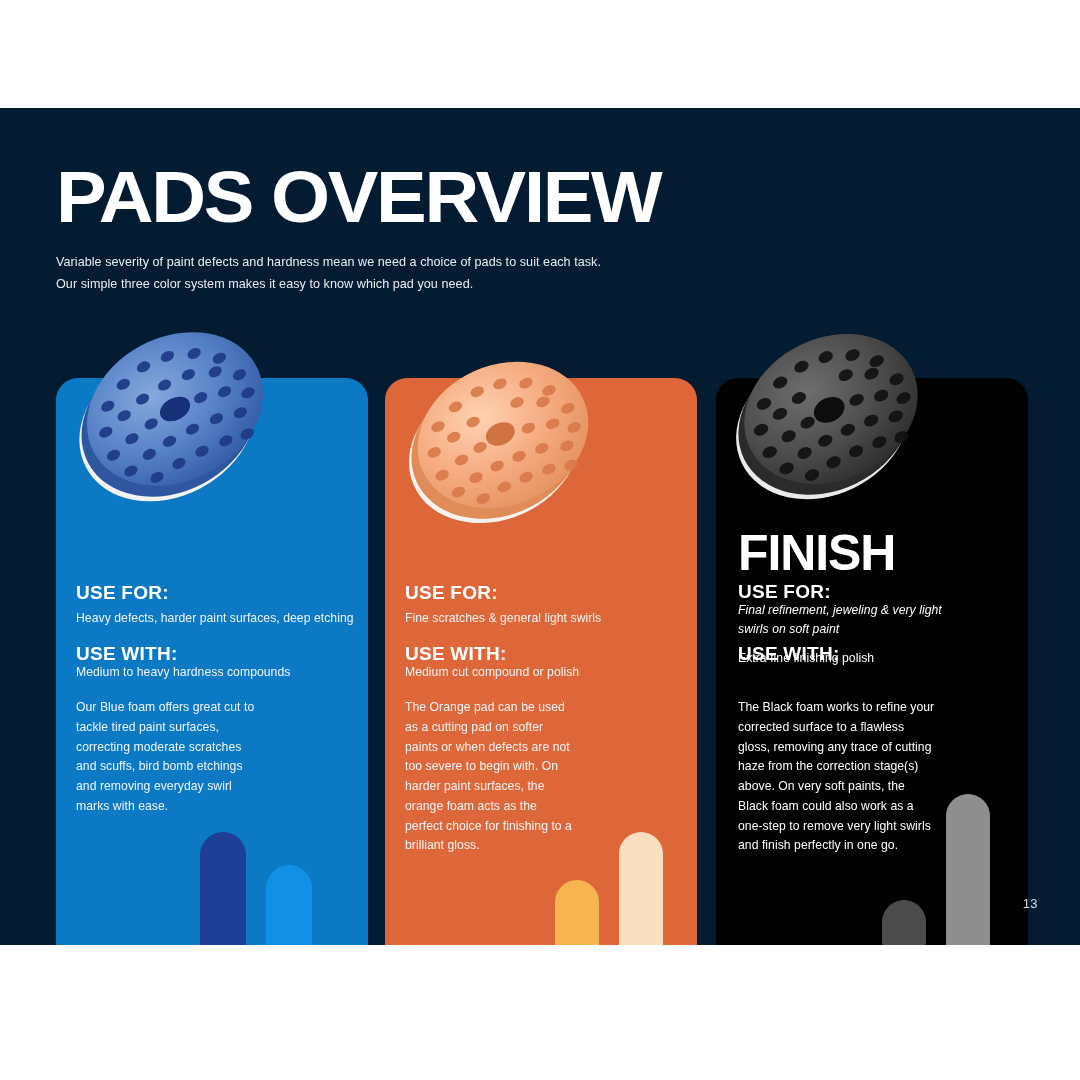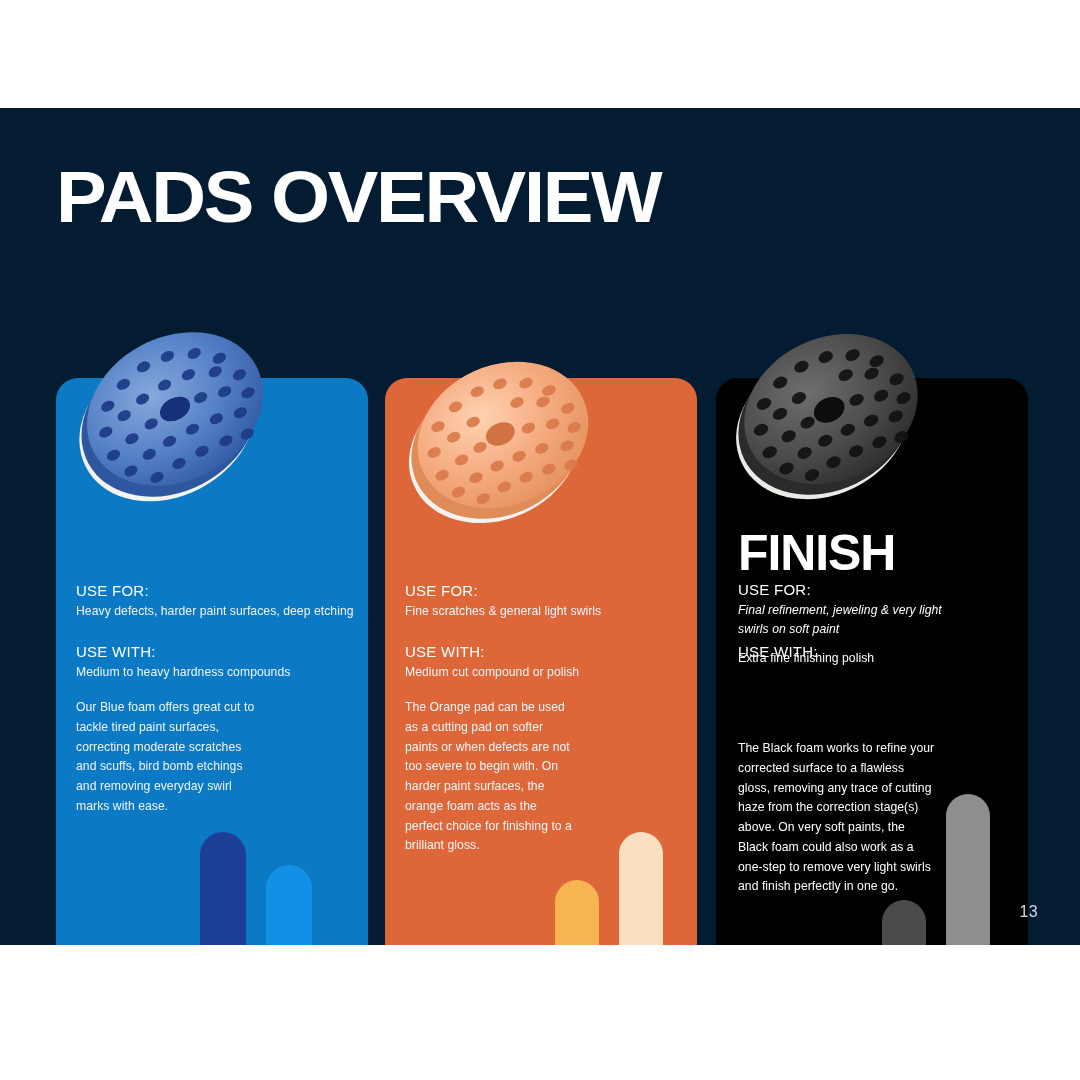--- a/index.html
+++ b/index.html
@@ -67,48 +67,48 @@
     color: #ffffff;
     letter-spacing: -1.1px;
     line-height: 1;
     white-space: nowrap;
   }
   #card-2 .card-title { left: 22px; top: 150px; font-size: 50px; }
 
   .sect-head {
     position: absolute;
     left: 20px;
-    font-size: 15px;
-    font-weight: 400;
+    font-size: 19px;
+    font-weight: 700;
     color: #ffffff;
     letter-spacing: 0.25px;
   }
   #card-2 .sect-head { left: 22px; }
 
   .sect-body {
     position: absolute;
     left: 20px;
     font-size: 12.2px;
     color: #f0f5f9;
     line-height: 1.52;
     letter-spacing: 0.05px;
   }
   #card-2 .sect-body { left: 22px; color: #ffffff; }
 
   .usefor-head  { top: 204px; }
-  .usefor-body  { top: 224px; }
+  .usefor-body  { top: 231px; }
   .usewith-head { top: 265px; }
   .usewith-body { top: 285px; }
   .para         { top: 320px; line-height: 1.62; }
 
   #card-2 .usefor-head  { top: 203px; }
   #card-2 .usefor-body  { top: 223px; }
   #card-2 .usewith-head { top: 265px; }
   #card-2 .usewith-body { top: 271px; }
-  #card-2 .para         { top: 320px; margin-top: 41px; }
+  #card-2 .para         { top: 320px; }
 
   
   .bars {
     position: absolute;
     bottom: 0;
     height: 300px;
     width: 130px;
   }
   #card-0 .bars { right: 38px; }
   #card-1 .bars { right: 26px; }
@@ -144,33 +144,37 @@
   #pad-0 { left: 70px;  top: 196px; }
   #pad-1 { left: 398px; top: 222px; }
   #pad-2 { left: 726px; top: 196px; }
 
   .pad-svg { width: 100%; height: 100%; display: block; }
 
   
   .page-number {
     position: absolute;
     right: 42px;
-    bottom: 24px;
-    font-size: 16px;
+    bottom: 34px;
+    font-size: 13px;
     color: #cfd9e2;
     letter-spacing: 0.4px;
   }
 </style>
 </head>
 <body>
 
 <div id="slide">
 
   <div class="page-title">PADS OVERVIEW</div>
 
+  <div class="subtitle">
+    <div>Variable severity of paint defects and hardness mean we need a choice of pads to suit each task.</div>
+    <div>Our simple three color system makes it easy to know which pad you need.</div>
+  </div>
 
   <div class="card" id="card-0">
     <div class="card-inner">
 
       <div class="sect-head usefor-head">USE FOR:</div>
       <div class="sect-body usefor-body">Heavy defects, harder paint surfaces, deep etching</div>
 
       <div class="sect-head usewith-head">USE WITH:</div>
       <div class="sect-body usewith-body">Medium to heavy hardness compounds</div>
 

